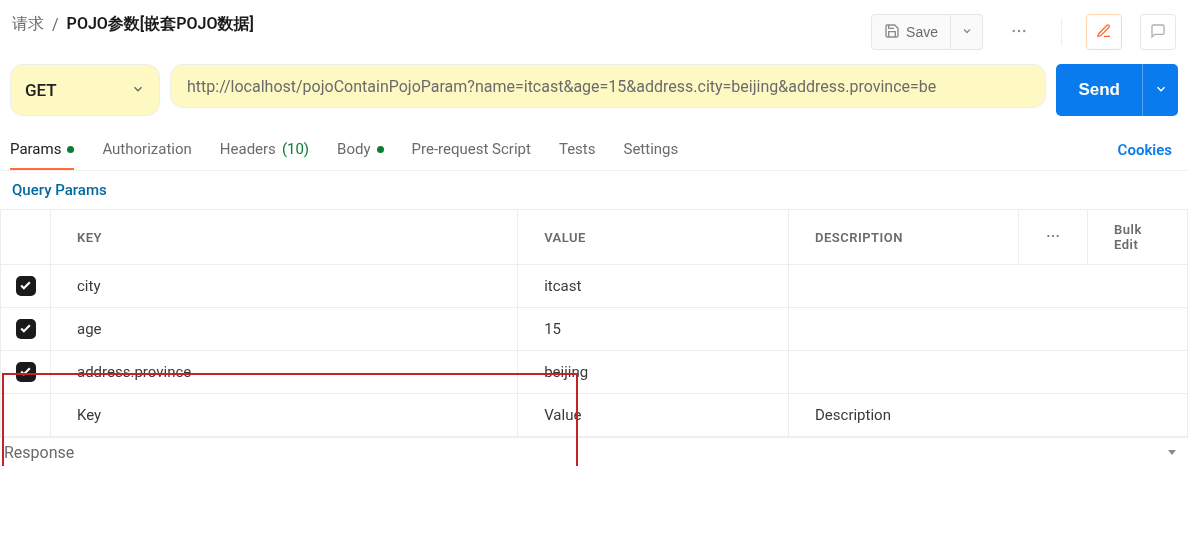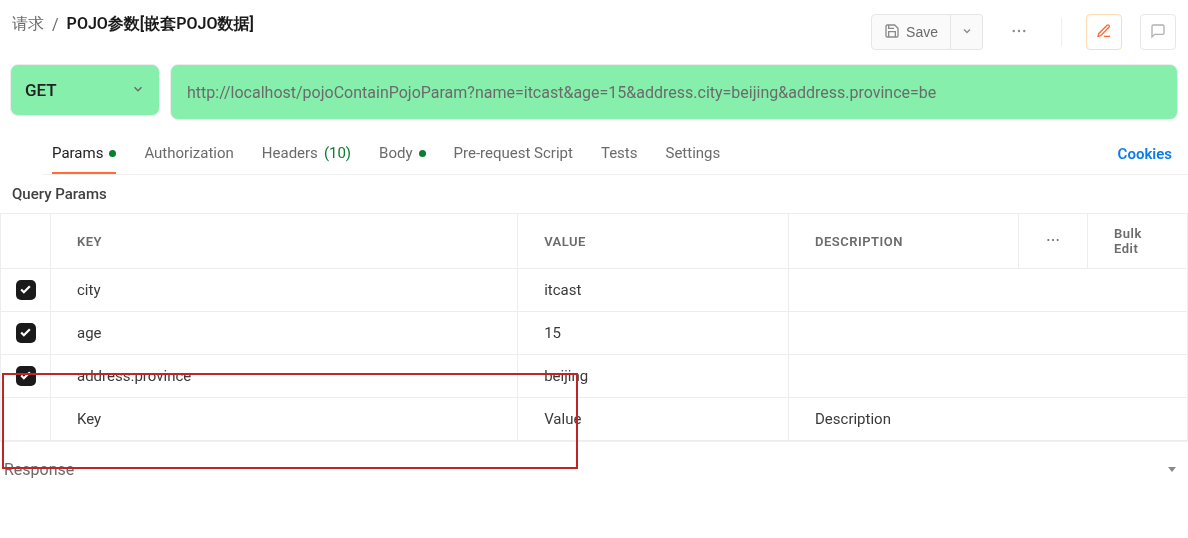--- a/index.html
+++ b/index.html
@@ -53,38 +53,38 @@
   .btn.orange-outline { border-color: #ffd9b3; color: #ff6c37; background:#fff; }
   .btn.gray-outline { border-color: #e6e6e6; color: #b0b0b0; background:#fff; }
 
   .reqrow {
     display: flex;
     gap: 10px;
     padding: 0 10px 14px 10px;
     align-items: stretch;
   }
   .method-box, .url-box {
-    background: #86efac;
+    background: #fef9c3;
     border: 1px solid #ededed;
-    border-radius: 8px;
+    border-radius: 13px;
     display: flex;
     align-items: center;
   }
   .method-box {
     width: 150px;
     justify-content: space-between;
     padding: 0 14px;
     height: 52px;
     font-size: 17px;
     color: #212121;
     font-weight: 500;
   }
   .url-box {
     flex: 1;
-    height: 56px;
+    height: 44px;
     padding: 8px 16px;
     font-size: 16px;
     color: #6b6b6b;
     overflow: hidden;
     white-space: nowrap;
     text-align: right;
   }
   .send-wrap { display: flex; }
   .send-btn {
     background: #097bed;
@@ -108,42 +108,41 @@
     cursor: pointer;
     display:flex; align-items:center; justify-content:center;
   }
 
   .tabs {
     display: flex;
     align-items: center;
     padding: 0 10px;
     border-bottom: 1px solid #f0f0f0;
     gap: 28px;
-    margin-left: 42px;
   }
   .tab {
     padding: 10px 0 10px 0;
     color: #6b6b6b;
     font-size: 15px;
     cursor: pointer;
     border-bottom: 2px solid transparent;
     display:flex; align-items:center; gap:6px;
   }
   .tab.active {
     color: #212121;
     border-bottom-color: #ff6c37;
   }
   .dot { width:7px; height:7px; border-radius:50%; background:#0a7d33; display:inline-block; }
   .count { color: #0a7d33; }
   .tabs .spacer { flex:1; }
   .cookies-link { color:#097bed; font-size:15px; cursor:pointer; padding:10px 6px; font-weight:600; }
 
   .section-label {
     padding: 10px 12px;
-    color: #404040;
+    color: #0369a1;
     font-size: 15px;
     font-weight:500;
   }
 
   table.params {
     width: 100%;
     border-collapse: collapse;
   }
   table.params th, table.params td {
     border: 1px solid #ededed;
@@ -173,21 +172,21 @@
     justify-content: center;
   }
   td.placeholder { color: #b0b0b0; }
   .desc-col { width: 230px; }
   .opts-col { width: 48px; text-align:center; }
   .bulk-col { width: 100px; text-align:center; }
   .th-link { color:#212121; cursor:pointer; }
 
   .response-row {
     display:flex; align-items:center; justify-content:space-between;
-    padding: 18px 10px 4px 4px;
+    padding: 5px 10px 4px 4px;
     color:#6b6b6b;
     font-size:16px;
     border-top:1px solid #f0f0f0;
   }
 
   .highlight-box {
     position: absolute;
     border: 2px solid #c02424;
     pointer-events: none;
   }
@@ -256,20 +255,32 @@
     <div class="method-box">
       <span>GET</span>
       <span>
         <svg width="14" height="14" viewBox="0 0 24 24" fill="none" stroke="#6b6b6b" stroke-width="2.5">
             <polyline points="6 9 12 15 18 9"></polyline>
           </svg>
       </span>
     </div>
     <div class="url-box">
       <span>http://localhost/pojoContainPojoParam?name=itcast&amp;age=15&amp;address.city=beijing&amp;address.province=be</span>
+    </div>
+    <div class="send-wrap">
+      <button class="send-btn">
+        <span>Send</span>
+      </button>
+      <button class="send-more">
+        <span>
+          <svg width="14" height="14" viewBox="0 0 24 24" fill="none" stroke="#fff" stroke-width="2.5">
+              <polyline points="6 9 12 15 18 9"></polyline>
+            </svg>
+        </span>
+      </button>
     </div>
   </div>
 
   <div class="tabs">
     <div class="tab active">
       <span>Params</span>
       <span class="dot"></span>
     </div>
     <div class="tab">
       <span>Authorization</span>

